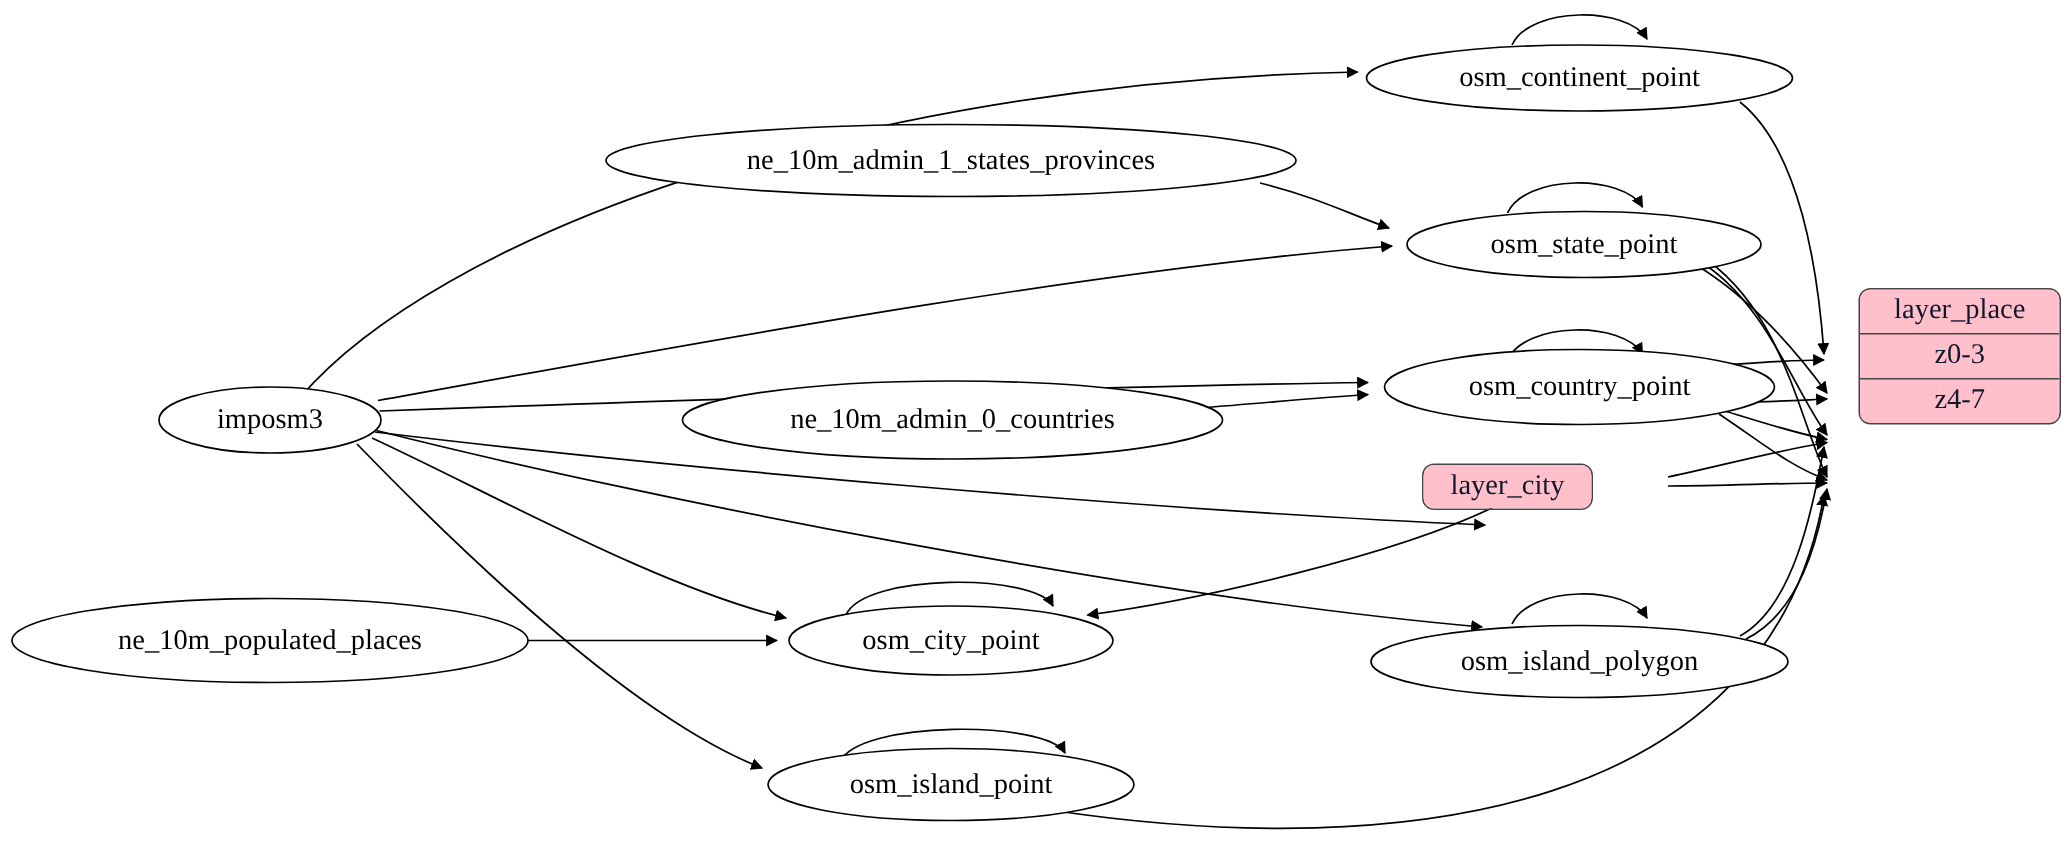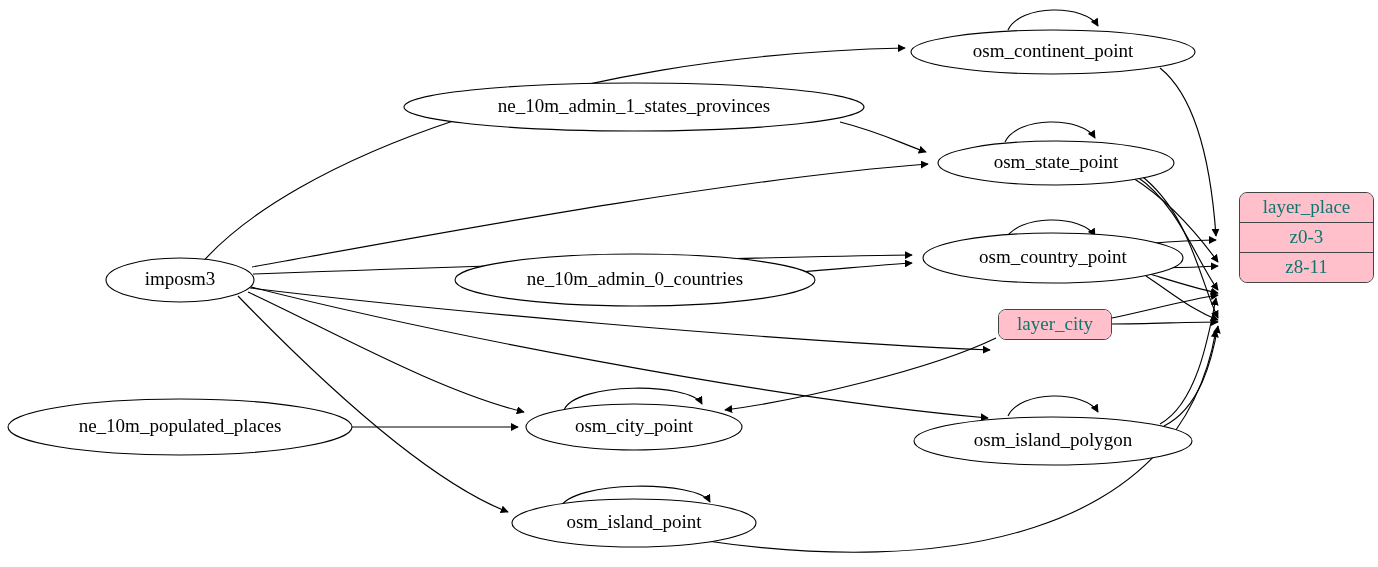--- a/index.html
+++ b/index.html
@@ -9,21 +9,21 @@
   svg.graph{position:absolute;left:0;top:0;width:1378px;height:567px;}
   .ellipse-node{fill:#ffffff;stroke:#000000;stroke-width:1.1;}
   .edge{fill:none;stroke:#000000;stroke-width:1.15;}
   .node-label{font-family:"Liberation Serif","DejaVu Serif",serif;
               font-size:19px;fill:#000000;text-anchor:middle;
               dominant-baseline:middle;}
   .tbl{position:absolute;border-radius:8px;overflow:hidden;
        border:1.3px solid #444444;background:#ffc0cb;}
   .tbl .row{
        font-family:"Liberation Serif","DejaVu Serif",serif;
-       font-size:19px;color:#0f766e;text-align:center;
+       font-size:19px;color:#0f172a;text-align:center;
        padding:3px 10px 4px 10px;white-space:nowrap;
        background:#ffc0cb;}
   .tbl .row + .row{border-top:1.3px solid #444444;}
 </style>
 </head>
 <body>
 
 <div id="canvas">
 
   <svg class="graph" viewBox="0 0 1378 567">
@@ -145,23 +145,23 @@
       </g>
 
       <g>
         <ellipse class="ellipse-node" cx="1053" cy="441" rx="139" ry="24"></ellipse>
         <text class="node-label" x="1053" y="442">osm_island_polygon</text>
       </g>
 
     </g>
   </svg>
 
-  <div class="tbl" style="left:998px;top:309px;width:112px;">
+  <div class="tbl" style="left:948px;top:309px;width:112px;">
     <div class="row">layer_city</div>
   </div>
 
   <div class="tbl" style="left:1239px;top:192px;width:133px;">
     <div class="row">layer_place</div>
     <div class="row">z0-3</div>
-    <div class="row">z8-11</div>
+    <div class="row">z4-7</div>
   </div>
 
 </div>
 
 </body></html>

